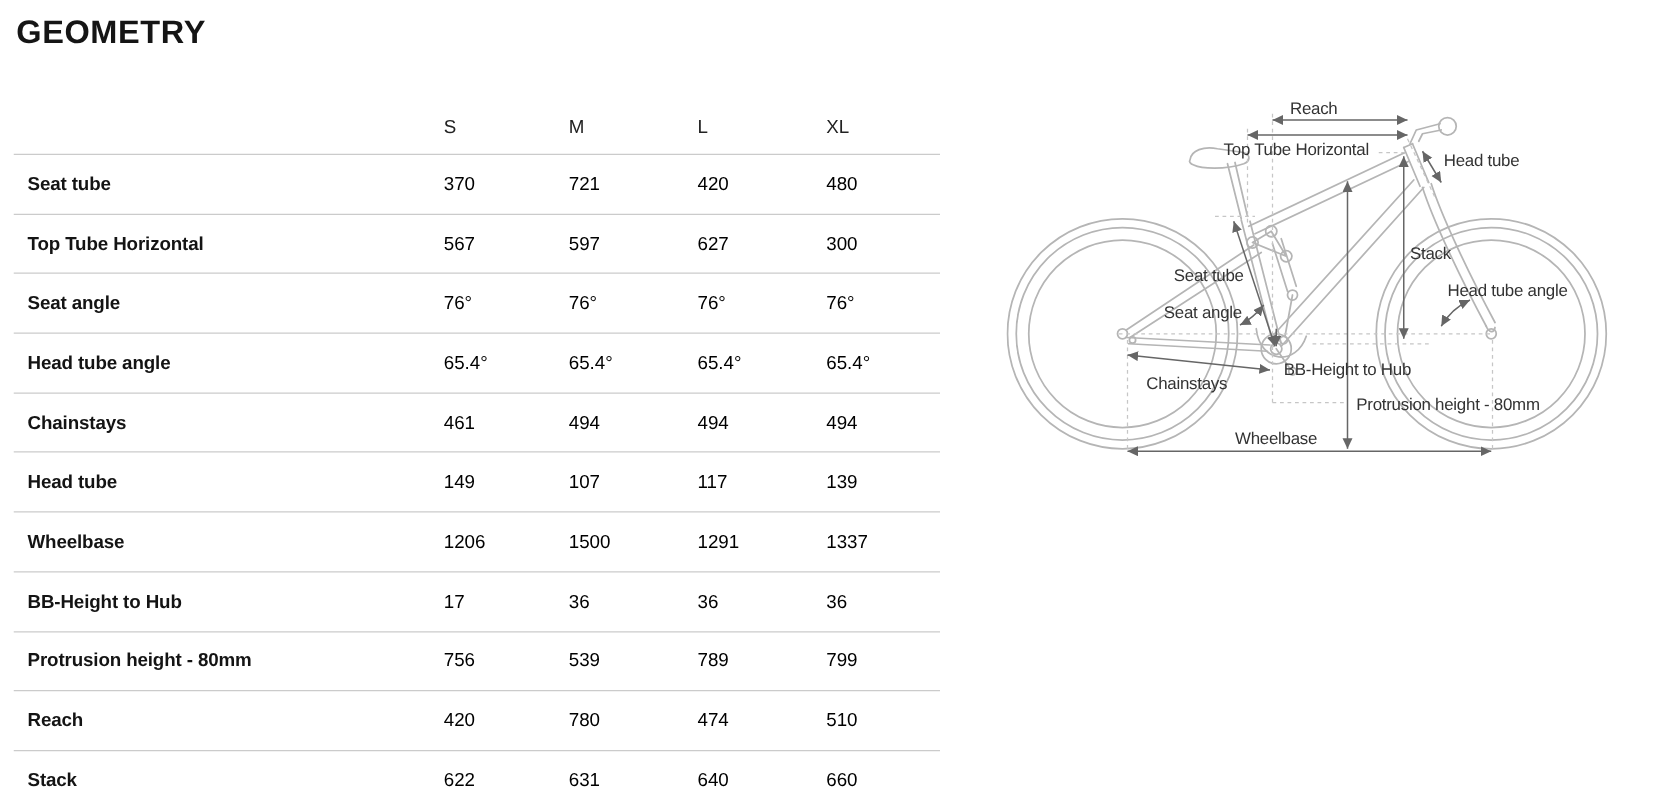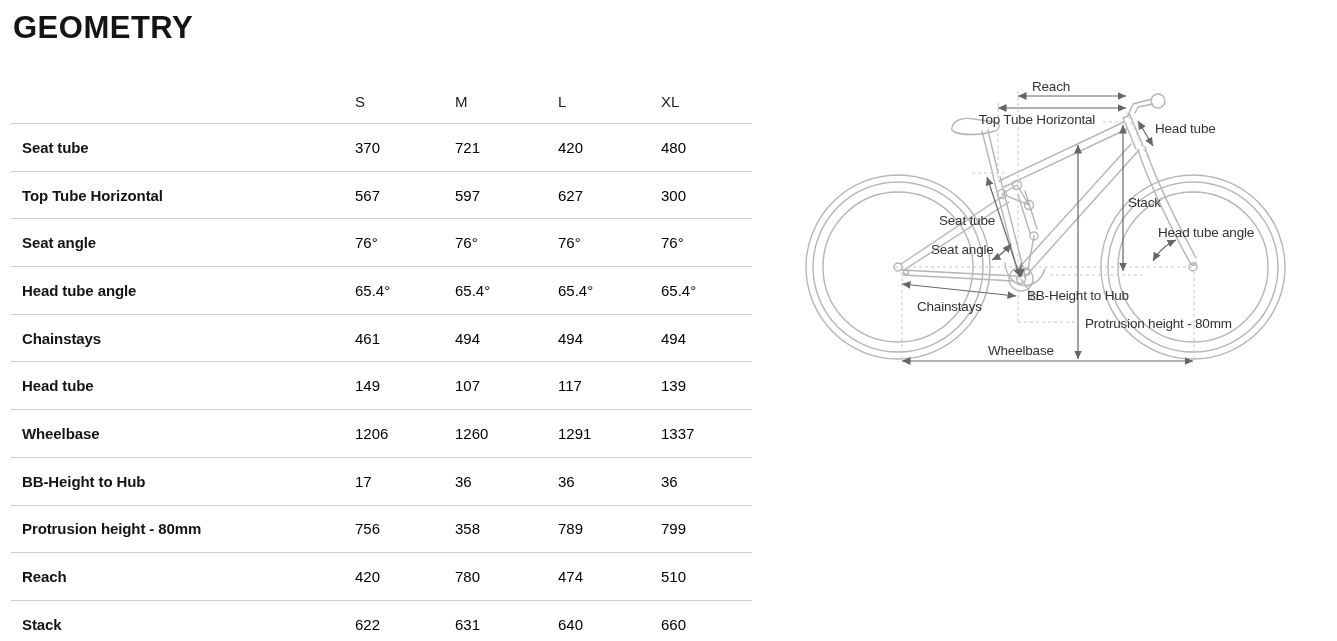--- a/index.html
+++ b/index.html
@@ -3,21 +3,21 @@
 <meta charset="utf-8">
 <style>
   :root{
     --frame:#b5b5b5; --dim:#666666; --guide:#c6c6c6; --lbl:#333333;
   }
   html,body{margin:0;padding:0;background:#ffffff;}
   body{width:1337px;height:641px;position:relative;overflow:hidden;
        font-family:"Liberation Sans",sans-serif;color:#1e1e1e;}
 
   .page-title{position:absolute;left:13px;top:10px;margin:0;
-    font-size:31px;font-weight:800;letter-spacing:.5px;color:#151515;}
+    font-size:26px;font-weight:800;letter-spacing:.5px;color:#151515;}
 
   
   .geo-table{position:absolute;left:11px;top:79px;width:741px;}
   .trow,.thead{display:grid;grid-template-columns:344px 100px 103px 103px 1fr;
     align-items:center;}
   .thead{height:44px;font-size:15px;color:#222;}
   .trow{height:46.7px;border-top:1px solid #cbcbcb;font-size:15px;}
   .tlabel{padding-left:11px;font-weight:700;color:#141414;letter-spacing:-.1px;}
   .tval{color:#000000;}
   .tcol{color:#222;}
@@ -84,35 +84,35 @@
   <div class="trow">
     <div class="tlabel">Head tube</div>
     <div class="tval">149</div>
     <div class="tval">107</div>
     <div class="tval">117</div>
     <div class="tval">139</div>
   </div>
   <div class="trow">
     <div class="tlabel">Wheelbase</div>
     <div class="tval">1206</div>
-    <div class="tval">1260</div>
+    <div class="tval">1500</div>
     <div class="tval">1291</div>
     <div class="tval">1337</div>
   </div>
   <div class="trow">
     <div class="tlabel">BB-Height to Hub</div>
     <div class="tval">17</div>
     <div class="tval">36</div>
     <div class="tval">36</div>
     <div class="tval">36</div>
   </div>
   <div class="trow">
     <div class="tlabel">Protrusion height - 80mm</div>
     <div class="tval">756</div>
-    <div class="tval">358</div>
+    <div class="tval">539</div>
     <div class="tval">789</div>
     <div class="tval">799</div>
   </div>
   <div class="trow">
     <div class="tlabel">Reach</div>
     <div class="tval">420</div>
     <div class="tval">780</div>
     <div class="tval">474</div>
     <div class="tval">510</div>
   </div>

